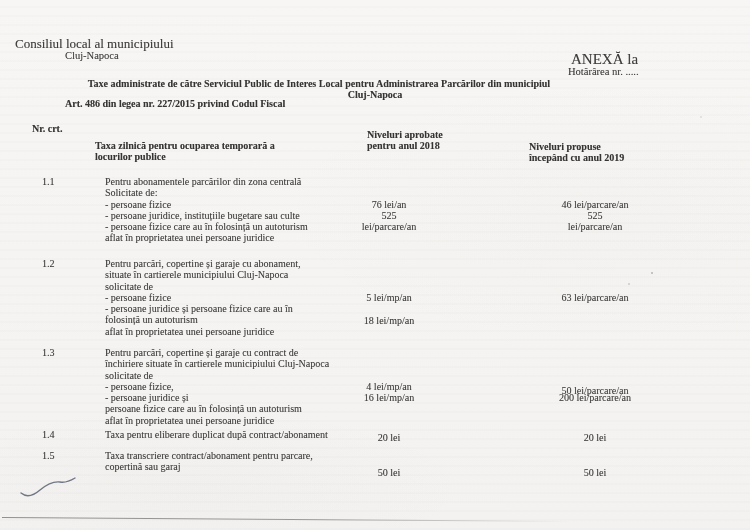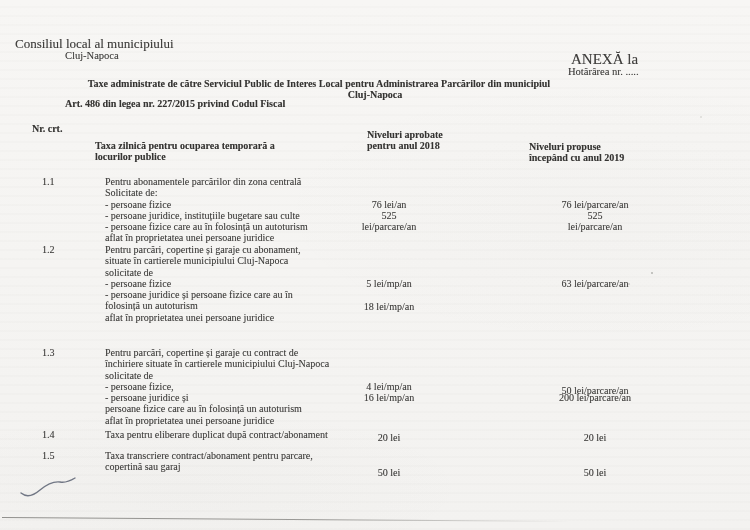--- a/index.html
+++ b/index.html
@@ -78,26 +78,26 @@
           <div class="dline">- persoane juridice, instituțiile bugetare sau culte</div>
           <div class="dline">- persoane fizice care au în folosință un autoturism</div>
           <div class="dline">aflat în proprietatea unei persoane juridice</div>
         </div>
         <div class="cell">
           <div class="vline" style="top: 22.6px;">76 lei/an</div>
           <div class="vline" style="top: 33.9px;">525</div>
           <div class="vline" style="top: 45.2px;">lei/parcare/an</div>
         </div>
         <div class="cell">
-          <div class="vline" style="top: 22.6px;">76 lei/parcare/an</div>
+          <div class="vline" style="top: 22.6px;">46 lei/parcare/an</div>
           <div class="vline" style="top: 33.9px;">525</div>
           <div class="vline" style="top: 45.2px;">lei/parcare/an</div>
         </div>
       </div>
-      <div class="trow" style="top: 244px;">
+      <div class="trow" style="top: 258px;">
         <div class="cell lh">1.2</div>
         <div class="cell">
           <div class="dline">Pentru parcări, copertine și garaje cu abonament,</div>
           <div class="dline">situate în cartierele municipiului Cluj-Napoca</div>
           <div class="dline">solicitate de</div>
           <div class="dline">- persoane fizice</div>
           <div class="dline">- persoane juridice și persoane fizice care au în</div>
           <div class="dline">folosință un autoturism</div>
           <div class="dline">aflat în proprietatea unei persoane juridice</div>
         </div>

